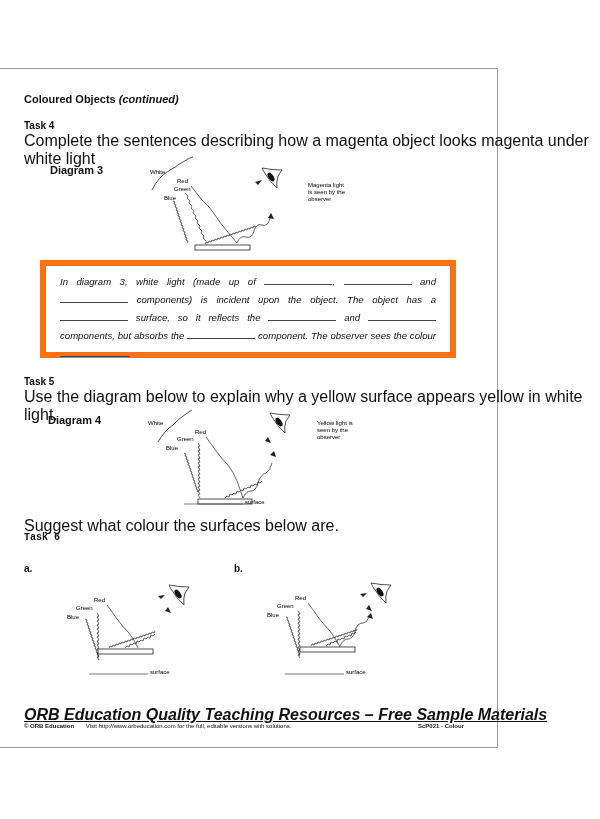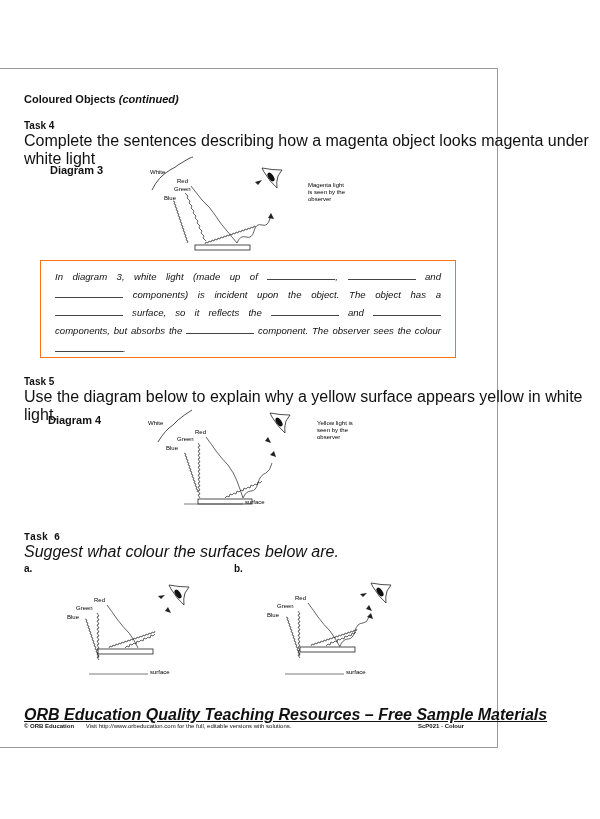--- a/index.html
+++ b/index.html
@@ -7,21 +7,21 @@
          font-family:"Liberation Sans", sans-serif; color:#111; }
   .page { position:absolute; left:0; top:68px; width:498px; height:680px;
           border-top:1px solid #9a9a9a; border-right:1px solid #9a9a9a; border-bottom:1px solid #9a9a9a;
           box-sizing:border-box; }
   .abs { position:absolute; }
   .title { left:24px; top:93px; font-size:11px; font-weight:bold; }
   .title em { font-style:italic; }
   .task-h { font-size:10px; font-weight:bold; }
   .task-p { font-size:16px; }
   .diag-label { font-size:11px; font-weight:bold; }
-  .fillbox { left:40px; top:260px; width:416px; height:98px; border:1px solid #f97316; box-sizing:border-box;
+  .fillbox { left:40px; top:260px; width:416px; height:98px; border:6px solid #f97316; box-sizing:border-box;
              padding:7px 14px 0 14px; font-size:9.6px; font-style:italic; line-height:18px;
              text-align:justify; }
   .fillbox .blank { display:inline-block; border-bottom:1px solid #444; width:68px; height:9px; }
   svg text { font-family:"Liberation Sans", sans-serif; }
   .footer-h { left:24px; top:706px; font-size:16px; font-weight:bold; font-style:italic; text-decoration:underline; }
   .footer-l { left:24px; top:723px; font-size:6px; }
   .footer-r { left:418px; top:723px; font-size:6px; font-weight:bold; }
 </style>
 </head>
 <body>
@@ -98,21 +98,21 @@
     <ellipse cx="9" cy="9" rx="2.5" ry="5" transform="rotate(-35 9 9)" fill="#111"></ellipse>
   </g>
   <text x="177" y="20" font-size="6">Yellow light is</text>
   <text x="177" y="27" font-size="6">seen by the</text>
   <text x="177" y="34" font-size="6">observer</text>
   <line x1="44" y1="99" x2="103" y2="99" stroke="#444" stroke-width="0.7" transform="translate(0,0)"></line>
   <text x="105" y="99" font-size="6">surface</text>
 </svg>
 
 <div class="abs task-h" style="left:24px;top:532px;font-family:Liberation Mono, monospace;">Task 6</div>
-<div class="abs task-p" style="left:24px;top:543px;font-style:italic;">Suggest what colour the surfaces below are.</div>
+<div class="abs task-p" style="left:24px;top:517px;">Suggest what colour the surfaces below are.</div>
 <div class="abs task-h" style="left:24px;top:563px;">a.</div>
 <div class="abs task-h" style="left:234px;top:563px;">b.</div>
 
 <svg class="abs" style="left:55px;top:575px;" width="170" height="110">
   <text x="39" y="27" font-size="6">Red</text>
   <text x="21" y="35" font-size="6">Green</text>
   <text x="12" y="44" font-size="6">Blue</text>
   <path d="M52,30 Q58,38 62,44 Q68,52 74,58 Q80,66 83,73" fill="none" stroke="#222" stroke-width="0.7"></path>
   <path d="M42,38 l2,3 -2,1 2,3 -2,1 2,3 -2,1 2,3 -2,1 2,3 -2,1 2,3 -2,1 2,3 -2,1 2,3 -2,1 2,3 -2,1 2,3 -2,1 2,3 -2,1 2,3" fill="none" stroke="#222" stroke-width="0.7"></path>
   <path d="M30,44 l2,1 -1,2 2,1 -1,2 2,1 -1,2 2,1 -1,2 2,1 -1,2 2,1 -1,2 2,1 -1,2 2,1 -1,2 2,1 -1,2 2,1 -1,2 2,1 -1,2 2,1 -1,2 2,1 -1,2" fill="none" stroke="#222" stroke-width="0.7"></path>

